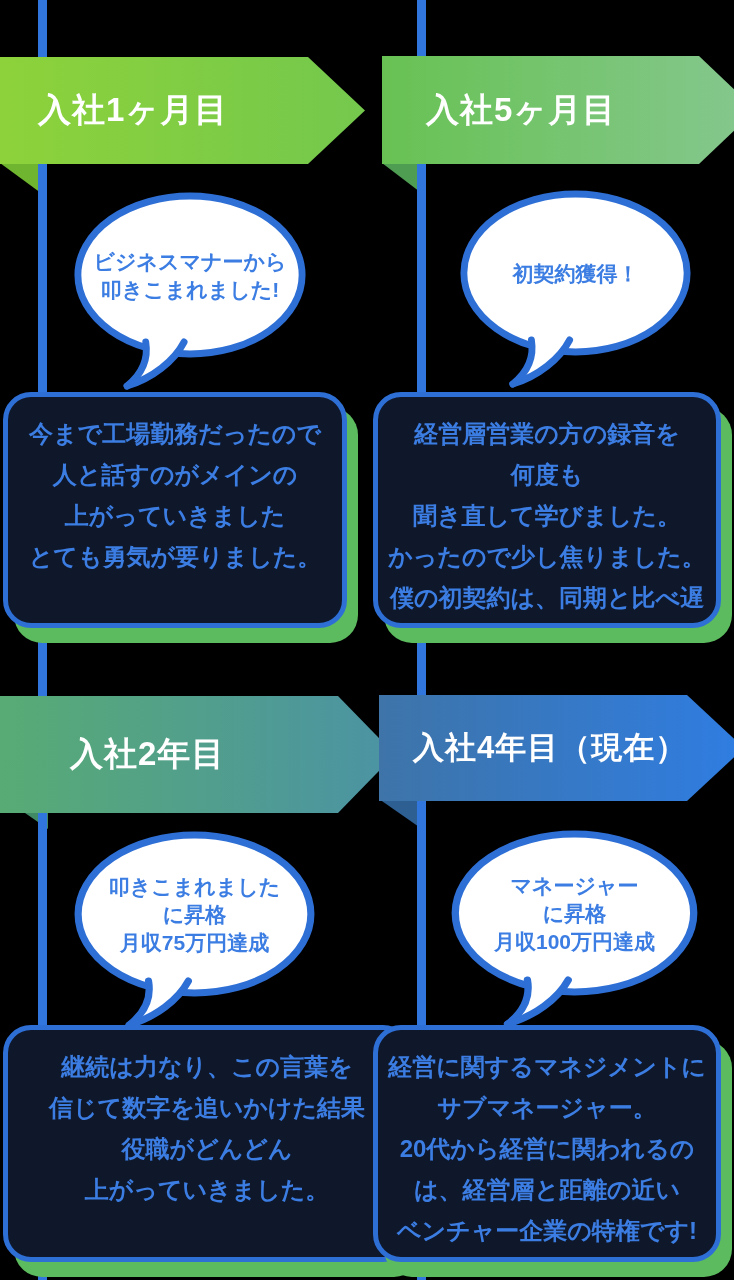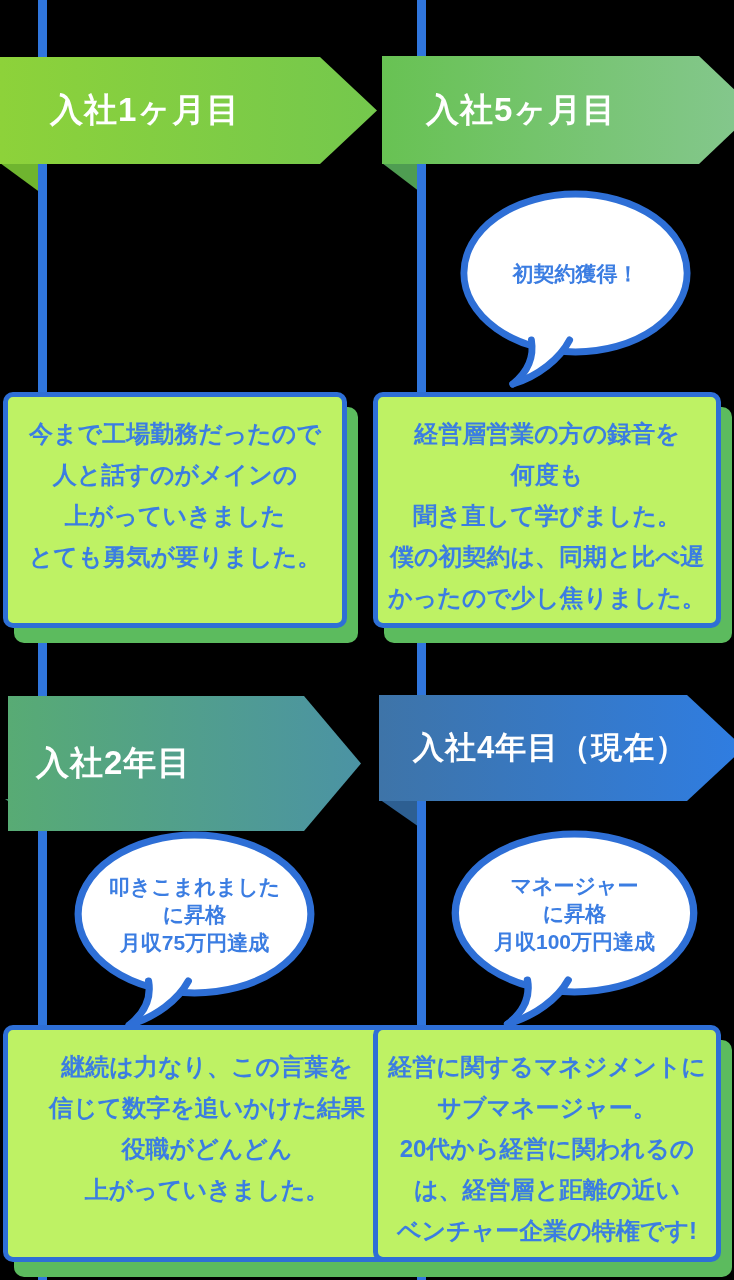--- a/index.html
+++ b/index.html
@@ -11,25 +11,25 @@
   .rail{position:absolute;top:0;width:9px;height:1280px;background:#3076dd;z-index:2;}
   #rail-left{left:38px;}
   #rail-right{left:417px;}
 
   
   .banner{
     position:absolute;z-index:3;display:flex;align-items:center;
     clip-path:polygon(0 0, calc(100% - 57px) 0, 100% 50%, calc(100% - 57px) 100%, 0 100%);
     color:#ffffff;font-weight:bold;font-size:33px;letter-spacing:1px;
   }
-  #banner-1{left:0;top:57px;width:327px;height:107px;padding-left:50px;
+  #banner-1{left:0;top:57px;width:327px;height:107px;padding-left:38px;
     background:linear-gradient(to right,#8dd23a,#74c84d);}
   #banner-2{left:382px;top:56px;width:330px;height:108px;padding-left:44px;
     background:linear-gradient(to right,#68c253,#85c78f);}
-  #banner-3{left:8px;top:696px;width:325px;height:135px;padding-left:28px;
+  #banner-3{left:0;top:696px;width:325px;height:117px;padding-left:70px;
     background:linear-gradient(to right,#58ab74,#4b93a4);}
   #banner-4{left:379px;top:695px;width:331px;height:106px;padding-left:34px;font-size:31px;
     background:linear-gradient(to right,#3e74a8,#2f7de2);}
 
   
   .fold{position:absolute;z-index:1;clip-path:polygon(0 0,100% 0,100% 100%);}
   #fold-1{left:0;top:163px;width:45px;height:33px;background:#6fb52f;}
   #fold-2{left:382px;top:163px;width:42px;height:32px;background:#4f9d52;}
   #fold-3{left:5px;top:799px;width:43px;height:30px;background:#418a66;}
   #fold-4{left:379px;top:799px;width:43px;height:30px;background:#2d5f92;}
@@ -42,21 +42,21 @@
     display:flex;flex-direction:column;align-items:center;justify-content:center;
     color:#3b7de2;font-weight:bold;font-size:21px;line-height:28px;text-align:center;
   }
   #bubble-1{left:72px;top:192px;width:236px;height:200px;}
   #bubble-2{left:458px;top:190px;width:235px;height:200px;}
   #bubble-3{left:72px;top:831px;width:245px;height:200px;}
   #bubble-4{left:449px;top:830px;width:251px;height:200px;}
 
   
   .card{
-    position:absolute;z-index:4;background:#bef264;border:5px solid #2e6fd6;border-radius:10px;
+    position:absolute;z-index:4;background:#0f172a;border:5px solid #2e6fd6;border-radius:28px;
     box-shadow:11px 15px 0 #5cbb5e;box-sizing:border-box;
     display:flex;flex-direction:column;align-items:center;justify-content:flex-start;
     padding-top:16px;
     color:#3b7de2;font-weight:bold;font-size:24px;line-height:41px;text-align:center;
   }
   #card-1{left:3px;top:392px;width:344px;height:236px;}
   #card-2{left:373px;top:392px;width:348px;height:236px;}
   #card-3{left:3px;top:1025px;width:408px;height:237px;}
   #card-4{left:373px;top:1025px;width:348px;height:237px;}
 </style>
@@ -64,20 +64,32 @@
 <body>
 
 <div id="stage">
 
   <div class="rail" id="rail-left"></div>
   <div class="rail" id="rail-right"></div>
 
   <div class="fold" id="fold-1"></div>
   <div class="banner" id="banner-1">
     <span>入社1ヶ月目</span>
+  </div>
+  <div class="bubble" id="bubble-1">
+    <svg viewBox="0 0 240 200" preserveAspectRatio="none">
+      <ellipse cx="120" cy="83" rx="114" ry="79" fill="#ffffff" stroke="#2e6fd6" stroke-width="7"></ellipse>
+      <path d="M 74 148 C 77 168 70 183 56 194 C 82 186 103 170 113 148 Z" fill="#ffffff"></path>
+      <path d="M 75 150 C 78 168 70 183 56 194" fill="none" stroke="#2e6fd6" stroke-width="7" stroke-linecap="round"></path>
+      <path d="M 56 194 C 82 186 104 169 114 150" fill="none" stroke="#2e6fd6" stroke-width="7" stroke-linecap="round"></path>
+    </svg>
+    <div class="bubble-text">
+      <div>ビジネスマナーから</div>
+      <div>叩きこまれました!</div>
+    </div>
   </div>
   <div class="card" id="card-1">
     <div>今まで工場勤務だったので</div>
     <div>人と話すのがメインの</div>
     <div>上がっていきました</div>
     <div>とても勇気が要りました。</div>
   </div>
 
   <div class="fold" id="fold-2"></div>
   <div class="banner" id="banner-2">
@@ -91,22 +103,22 @@
       <path d="M 56 194 C 82 186 104 169 114 150" fill="none" stroke="#2e6fd6" stroke-width="7" stroke-linecap="round"></path>
     </svg>
     <div class="bubble-text">
       <div>初契約獲得！</div>
     </div>
   </div>
   <div class="card" id="card-2">
     <div>経営層営業の方の録音を</div>
     <div>何度も</div>
     <div>聞き直して学びました。</div>
+    <div>かったので少し焦りました。</div>
     <div>僕の初契約は、同期と比べ遅</div>
-    <div>かったので少し焦りました。</div>
   </div>
 
   <div class="fold" id="fold-3"></div>
   <div class="banner" id="banner-3">
     <span>入社2年目</span>
   </div>
   <div class="bubble" id="bubble-3">
     <svg viewBox="0 0 240 200" preserveAspectRatio="none">
       <ellipse cx="120" cy="83" rx="114" ry="79" fill="#ffffff" stroke="#2e6fd6" stroke-width="7"></ellipse>
       <path d="M 74 148 C 77 168 70 183 56 194 C 82 186 103 170 113 148 Z" fill="#ffffff"></path>

